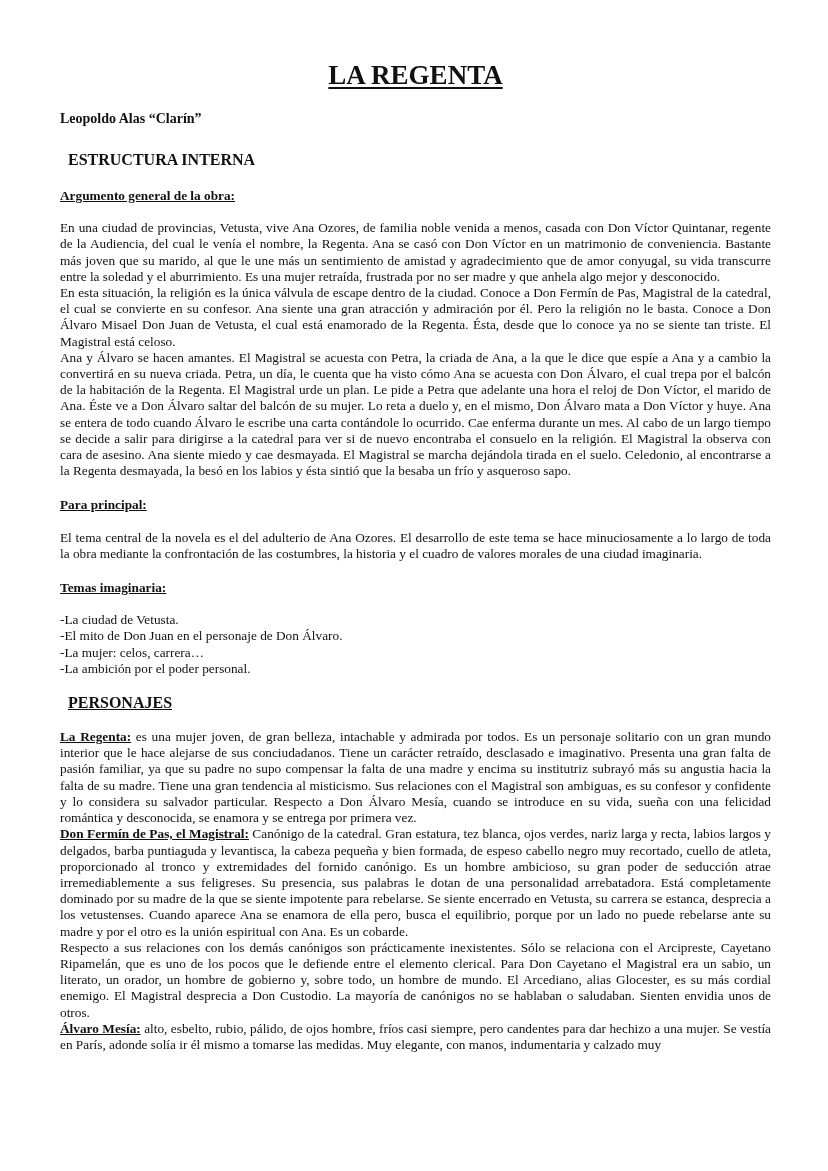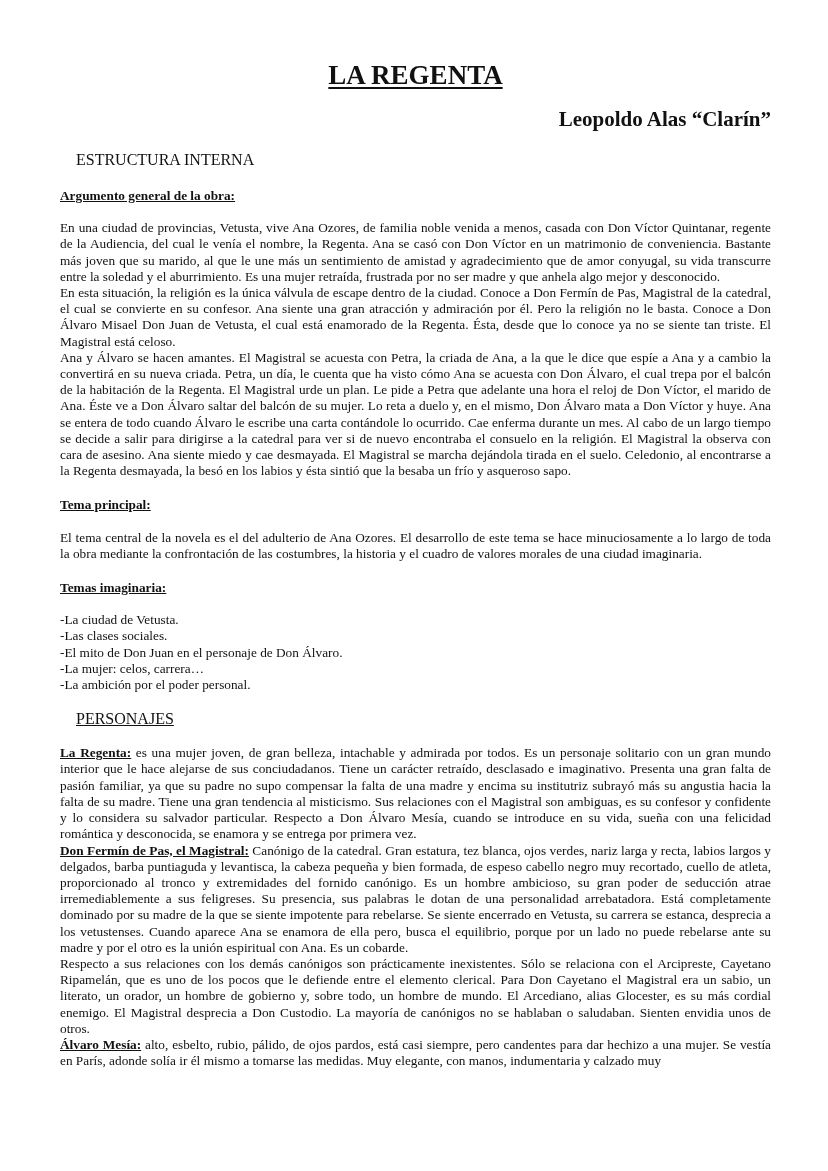--- a/index.html
+++ b/index.html
@@ -12,25 +12,25 @@
     .content {
       position: absolute; left: 60px; top: 58px; width: 711px;
       font-size: 13.3px; line-height: 16.2px;
     }
     .title {
       text-align: center; font-weight: bold; font-size: 27px;
       text-decoration: underline; margin: 0; line-height: 34px;
       text-underline-offset: 3px; text-decoration-thickness: 2px;
     }
     .author {
-      text-align: right; font-weight: bold; font-size: 21px;
+      text-align: left; font-weight: bold; font-size: 14px;
       margin: 14px 0 0 0; line-height: 26px;
     }
     .section {
-      font-weight: normal; font-size: 16px; margin: 16px 0 0 16px; line-height: 20px;
+      font-weight: bold; font-size: 16px; margin: 16px 0 0 8px; line-height: 20px;
     }
     .section.u { text-decoration: underline; }
     .subhead {
       font-weight: bold; text-decoration: underline; margin: 18px 0 0 0; font-family: Liberation Serif, serif;
     }
     .para { text-align: justify; margin: 0; }
     .block { margin-top: 16px; }
     ul.list { list-style: none; margin: 16px 0 1px 0; padding: 0; font-family: Liberation Serif, serif; }
     ul.list li { margin: 0; }
     .lbl { font-weight: bold; text-decoration: underline; }
@@ -45,34 +45,33 @@
 
     <div class="section" style="margin-top:18px;">ESTRUCTURA INTERNA</div>
 
     <div class="subhead">Argumento general de la obra:</div>
     <div class="block">
       <p class="para">En una ciudad de provincias, Vetusta, vive Ana Ozores, de familia noble venida a menos, casada con Don Víctor Quintanar, regente de la Audiencia, del cual le venía el nombre, la Regenta. Ana se casó con Don Víctor en un matrimonio de conveniencia. Bastante más joven que su marido, al que le une más un sentimiento de amistad y agradecimiento que de amor conyugal, su vida transcurre entre la soledad y el aburrimiento. Es una mujer retraída, frustrada por no ser madre y que anhela algo mejor y desconocido.</p>
       <p class="para">En esta situación, la religión es la única válvula de escape dentro de la ciudad. Conoce a Don Fermín de Pas, Magistral de la catedral, el cual se convierte en su confesor. Ana siente una gran atracción y admiración por él. Pero la religión no le basta. Conoce a Don Álvaro Misael Don Juan de Vetusta, el cual está enamorado de la Regenta. Ésta, desde que lo conoce ya no se siente tan triste. El Magistral está celoso.</p>
       <p class="para">Ana y Álvaro se hacen amantes. El Magistral se acuesta con Petra, la criada de Ana, a la que le dice que espíe a Ana y a cambio la convertirá en su nueva criada. Petra, un día, le cuenta que ha visto cómo Ana se acuesta con Don Álvaro, el cual trepa por el balcón de la habitación de la Regenta. El Magistral urde un plan. Le pide a Petra que adelante una hora el reloj de Don Víctor, el marido de Ana. Éste ve a Don Álvaro saltar del balcón de su mujer. Lo reta a duelo y, en el mismo, Don Álvaro mata a Don Víctor y huye. Ana se entera de todo cuando Álvaro le escribe una carta contándole lo ocurrido. Cae enferma durante un mes. Al cabo de un largo tiempo se decide a salir para dirigirse a la catedral para ver si de nuevo encontraba el consuelo en la religión. El Magistral la observa con cara de asesino. Ana siente miedo y cae desmayada. El Magistral se marcha dejándola tirada en el suelo. Celedonio, al encontrarse a la Regenta desmayada, la besó en los labios y ésta sintió que la besaba un frío y asqueroso sapo.</p>
     </div>
 
-    <div class="subhead">Tema principal:</div>
+    <div class="subhead">Para principal:</div>
     <p class="para block">El tema central de la novela es el del adulterio de Ana Ozores. El desarrollo de este tema se hace minuciosamente a lo largo de toda la obra mediante la confrontación de las costumbres, la historia y el cuadro de valores morales de una ciudad imaginaria.</p>
 
     <div class="subhead">Temas imaginaria:</div>
     <ul class="list">
       <li>-La ciudad de Vetusta.</li>
-      <li>-Las clases sociales.</li>
       <li>-El mito de Don Juan en el personaje de Don Álvaro.</li>
       <li>-La mujer: celos, carrera…</li>
       <li>-La ambición por el poder personal.</li>
     </ul>
 
     <div class="section u" style="margin-top:16px;">PERSONAJES</div>
 
     <div class="block">
       <p class="para"><span class="lbl">La Regenta:</span><span> es una mujer joven, de gran belleza, intachable y admirada por todos. Es un personaje solitario con un gran mundo interior que le hace alejarse de sus conciudadanos. Tiene un carácter retraído, desclasado e imaginativo. Presenta una gran falta de pasión familiar, ya que su padre no supo compensar la falta de una madre y encima su institutriz subrayó más su angustia hacia la falta de su madre. Tiene una gran tendencia al misticismo. Sus relaciones con el Magistral son ambiguas, es su confesor y confidente y lo considera su salvador particular. Respecto a Don Álvaro Mesía, cuando se introduce en su vida, sueña con una felicidad romántica y desconocida, se enamora y se entrega por primera vez.</span></p>
       <p class="para"><span class="lbl">Don Fermín de Pas, el Magistral:</span><span> Canónigo de la catedral. Gran estatura, tez blanca, ojos verdes, nariz larga y recta, labios largos y delgados, barba puntiaguda y levantisca, la cabeza pequeña y bien formada, de espeso cabello negro muy recortado, cuello de atleta, proporcionado al tronco y extremidades del fornido canónigo. Es un hombre ambicioso, su gran poder de seducción atrae irremediablemente a sus feligreses. Su presencia, sus palabras le dotan de una personalidad arrebatadora. Está completamente dominado por su madre de la que se siente impotente para rebelarse. Se siente encerrado en Vetusta, su carrera se estanca, desprecia a los vetustenses. Cuando aparece Ana se enamora de ella pero, busca el equilibrio, porque por un lado no puede rebelarse ante su madre y por el otro es la unión espiritual con Ana. Es un cobarde.</span></p>
       <p class="para">Respecto a sus relaciones con los demás canónigos son prácticamente inexistentes. Sólo se relaciona con el Arcipreste, Cayetano Ripamelán, que es uno de los pocos que le defiende entre el elemento clerical. Para Don Cayetano el Magistral era un sabio, un literato, un orador, un hombre de gobierno y, sobre todo, un hombre de mundo. El Arcediano, alias Glocester, es su más cordial enemigo. El Magistral desprecia a Don Custodio. La mayoría de canónigos no se hablaban o saludaban. Sienten envidia unos de otros.</p>
-      <p class="para"><span class="lbl">Álvaro Mesía:</span><span> alto, esbelto, rubio, pálido, de ojos pardos, está casi siempre, pero candentes para dar hechizo a una mujer. Se vestía en París, adonde solía ir él mismo a tomarse las medidas. Muy elegante, con manos, indumentaria y calzado muy</span></p>
+      <p class="para"><span class="lbl">Álvaro Mesía:</span><span> alto, esbelto, rubio, pálido, de ojos hombre, fríos casi siempre, pero candentes para dar hechizo a una mujer. Se vestía en París, adonde solía ir él mismo a tomarse las medidas. Muy elegante, con manos, indumentaria y calzado muy</span></p>
     </div>
   </div>
 </div>
 
 </body></html>

